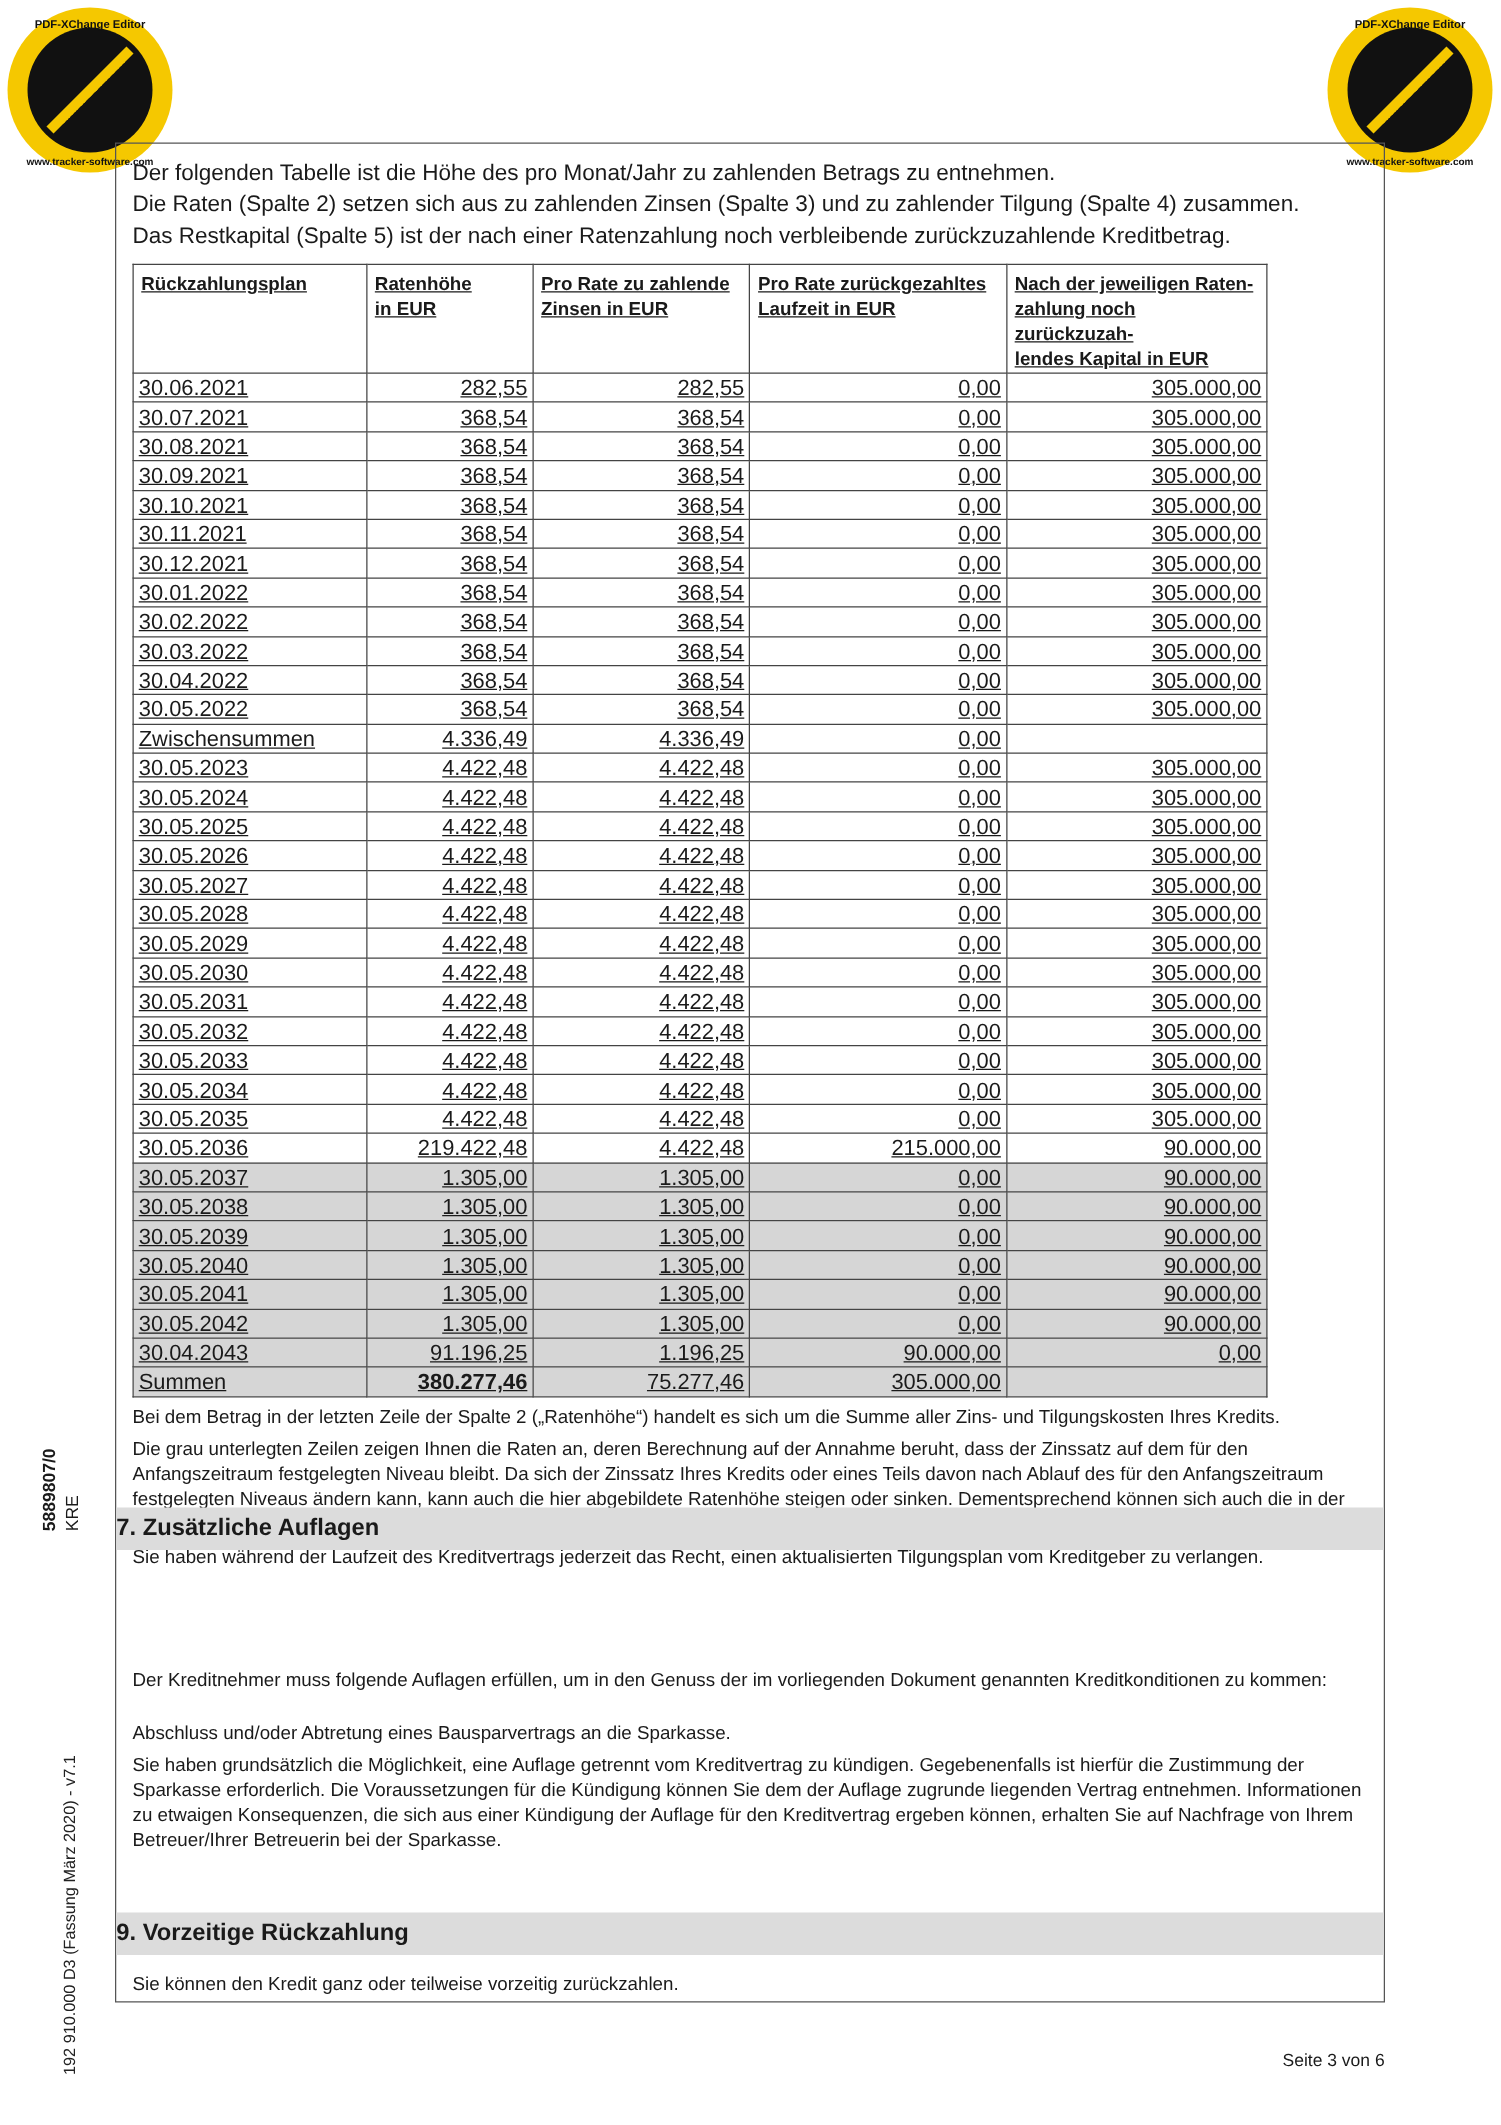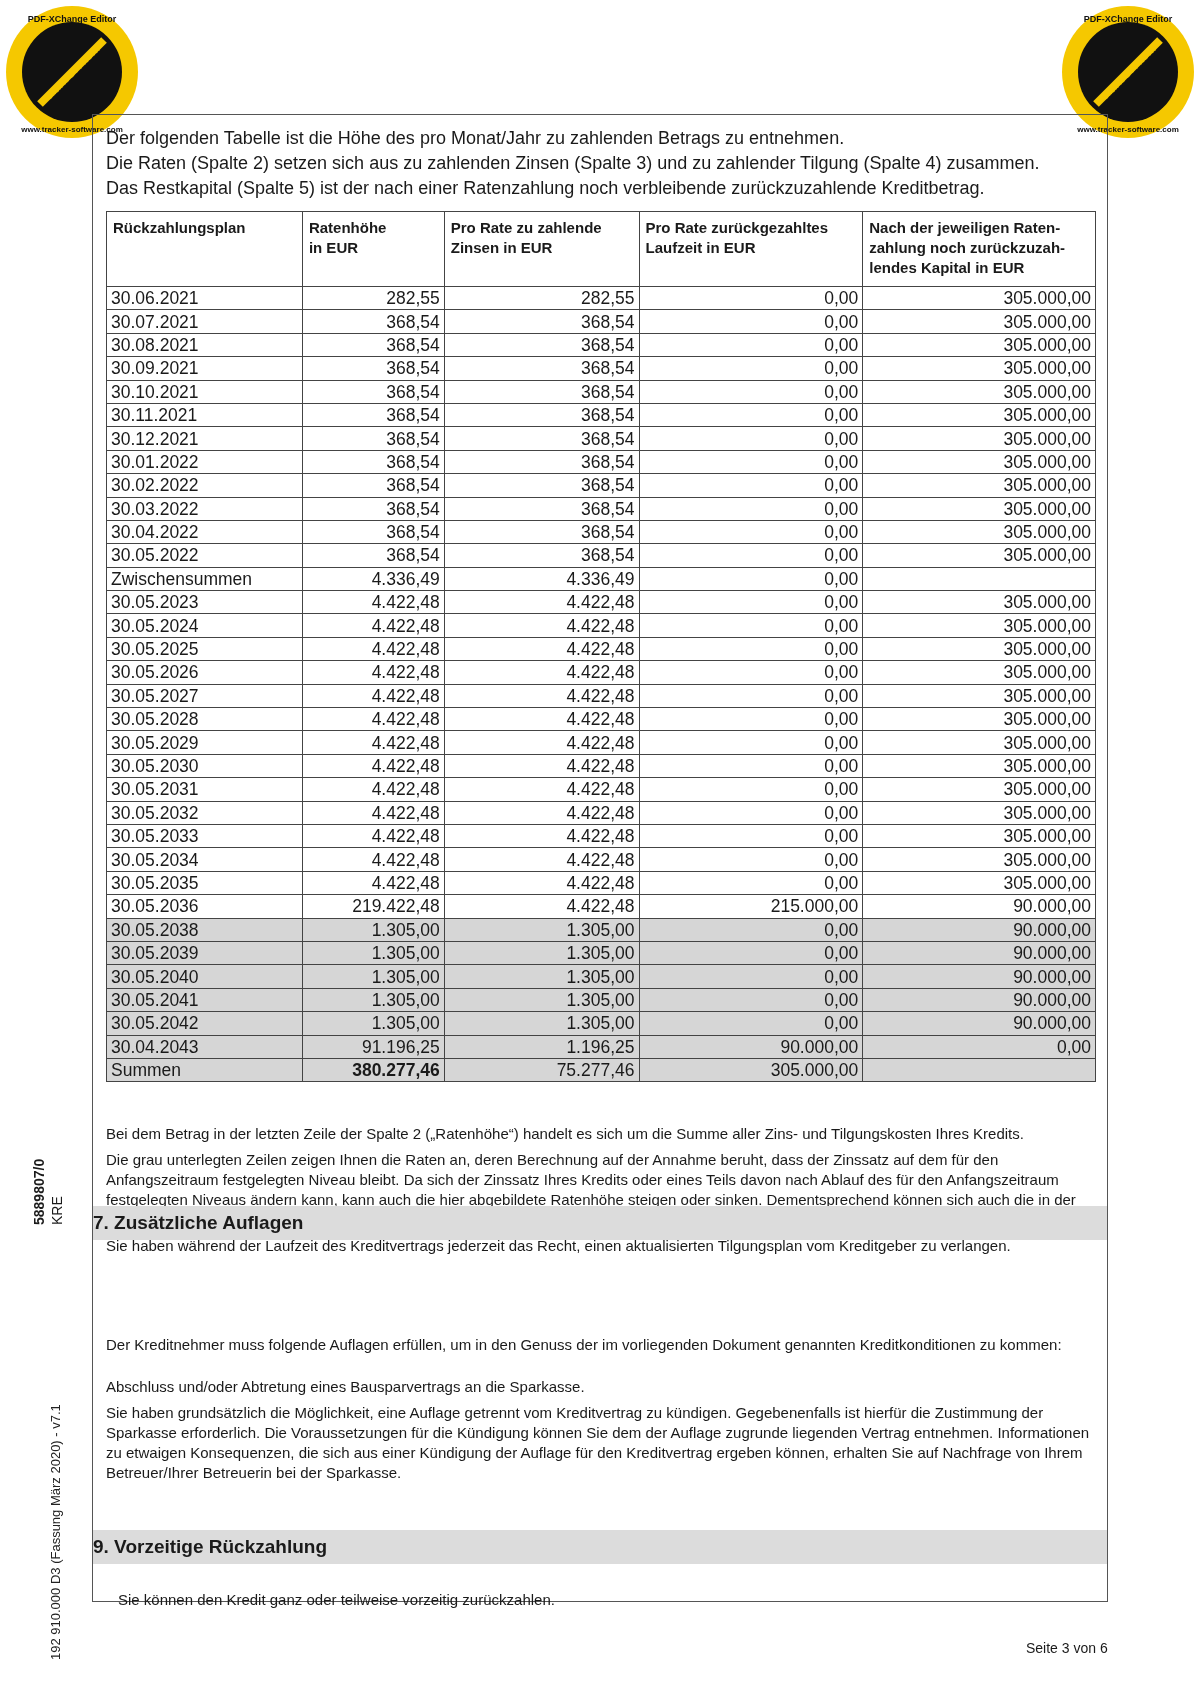--- a/index.html
+++ b/index.html
@@ -8,22 +8,22 @@
       font-family: "Liberation Sans", sans-serif; color: #1a1a1a;
     }
     .frame {
       position: absolute; left: 92px; top: 114px; width: 1016px; height: 1488px;
       border: 1.5px solid #555; box-sizing: border-box;
     }
     .intro { position: absolute; left: 106px; top: 126px; width: 990px; font-size: 18px; line-height: 25px; }
     .intro div { white-space: nowrap; }
 
     table.plan {
-      position: absolute; left: 106px; top: 211px; width: 990px;
-      border-collapse: collapse; font-size: 17.5px;
+      position: absolute; left: 106px; top: 211px; width: 908px;
+      border-collapse: collapse; font-size: 17.5px; text-decoration: underline;
     }
     table.plan th, table.plan td { border: 1.5px solid #444; padding: 0 4px; }
     table.plan th {
       font-size: 15px; font-weight: bold; text-align: left; vertical-align: top;
       padding: 6px 6px 0 6px; height: 68px; line-height: 20px;
     }
     table.plan td { height: 22.4px; line-height: 22px; white-space: nowrap; }
     table.plan td.num { text-align: right; }
     table.plan tr.gray td { background: #d6d6d6; }
     table.plan td.bold { font-weight: bold; }
@@ -290,20 +290,27 @@
         <td class="num">305.000,00</td>
       </tr>
       <tr>
         <td>30.05.2036</td>
         <td class="num">219.422,48</td>
         <td class="num">4.422,48</td>
         <td class="num">215.000,00</td>
         <td class="num">90.000,00</td>
       </tr>
       <tr class="gray">
+        <td>30.05.2037</td>
+        <td class="num">1.305,00</td>
+        <td class="num">1.305,00</td>
+        <td class="num">0,00</td>
+        <td class="num">90.000,00</td>
+      </tr>
+      <tr class="gray">
         <td>30.05.2038</td>
         <td class="num">1.305,00</td>
         <td class="num">1.305,00</td>
         <td class="num">0,00</td>
         <td class="num">90.000,00</td>
       </tr>
       <tr class="gray">
         <td>30.05.2039</td>
         <td class="num">1.305,00</td>
         <td class="num">1.305,00</td>
@@ -358,21 +365,21 @@
 
 <div class="sec-head" style="top:1206px">7. Zusätzliche Auflagen</div>
 <div class="sec7-body">
   <p>Der Kreditnehmer muss folgende Auflagen erfüllen, um in den Genuss der im vorliegenden Dokument genannten Kreditkonditionen zu kommen:</p>
   <p style="margin-top:22px">Abschluss und/oder Abtretung eines Bausparvertrags an die Sparkasse.</p>
   <p>Sie haben grundsätzlich die Möglichkeit, eine Auflage getrennt vom Kreditvertrag zu kündigen. Gegebenenfalls ist hierfür die Zustimmung der Sparkasse erforderlich. Die Voraussetzungen für die Kündigung können Sie dem der Auflage zugrunde liegenden Vertrag entnehmen. Informationen zu etwaigen Konsequenzen, die sich aus einer Kündigung der Auflage für den Kreditvertrag ergeben können, erhalten Sie auf Nachfrage von Ihrem Betreuer/Ihrer Betreuerin bei der Sparkasse.</p>
 </div>
 
 <div class="sec-head" style="top:1530px">9. Vorzeitige Rückzahlung</div>
 <div class="sec8-body">
-  <p style="margin:12px">Sie können den Kredit ganz oder teilweise vorzeitig zurückzahlen.</p>
+  <p style="margin:0">Sie können den Kredit ganz oder teilweise vorzeitig zurückzahlen.</p>
 </div>
 
 <div class="side-id">
   <div class="bold">5889807/0</div>
   <div>KRE</div>
 </div>
 <div class="side-form">192 910.000 D3 (Fassung März 2020) - v7.1</div>
 <div class="page-num">Seite 3 von 6</div>
 
 </body></html>

